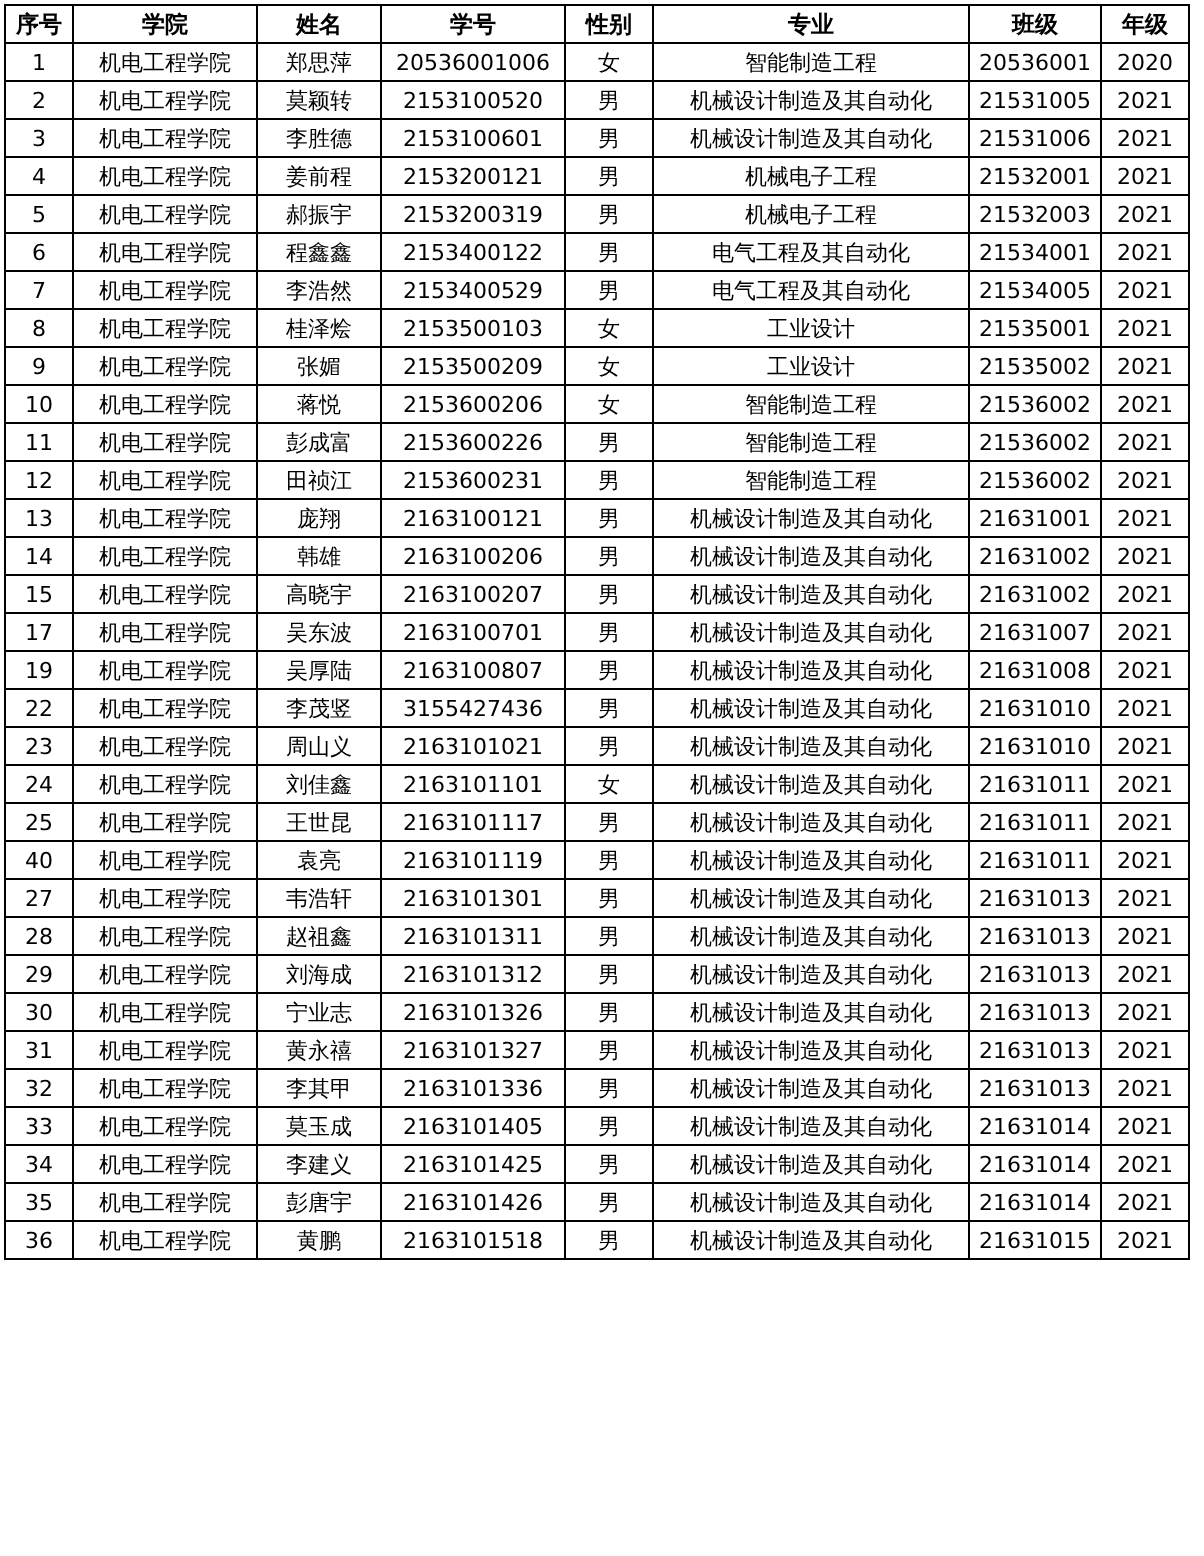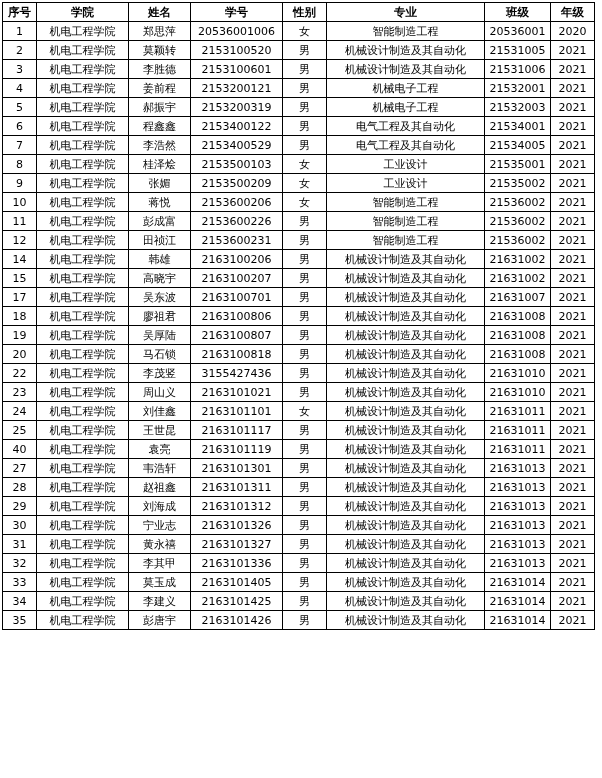--- a/index.html
+++ b/index.html
@@ -186,20 +186,30 @@
         <td>12</td>
         <td>机电工程学院</td>
         <td>田祯江</td>
         <td>2153600231</td>
         <td>男</td>
         <td>智能制造工程</td>
         <td>21536002</td>
         <td>2021</td>
       </tr>
       <tr>
+        <td>13</td>
+        <td>机电工程学院</td>
+        <td>庞翔</td>
+        <td>2163100121</td>
+        <td>男</td>
+        <td>机械设计制造及其自动化</td>
+        <td>21631001</td>
+        <td>2021</td>
+      </tr>
+      <tr>
         <td>14</td>
         <td>机电工程学院</td>
         <td>韩雄</td>
         <td>2163100206</td>
         <td>男</td>
         <td>机械设计制造及其自动化</td>
         <td>21631002</td>
         <td>2021</td>
       </tr>
       <tr>
@@ -216,50 +226,30 @@
         <td>17</td>
         <td>机电工程学院</td>
         <td>吴东波</td>
         <td>2163100701</td>
         <td>男</td>
         <td>机械设计制造及其自动化</td>
         <td>21631007</td>
         <td>2021</td>
       </tr>
       <tr>
-        <td>18</td>
-        <td>机电工程学院</td>
-        <td>廖祖君</td>
-        <td>2163100806</td>
-        <td>男</td>
-        <td>机械设计制造及其自动化</td>
-        <td>21631008</td>
-        <td>2021</td>
-      </tr>
-      <tr>
         <td>19</td>
         <td>机电工程学院</td>
         <td>吴厚陆</td>
         <td>2163100807</td>
         <td>男</td>
         <td>机械设计制造及其自动化</td>
         <td>21631008</td>
         <td>2021</td>
       </tr>
       <tr>
-        <td>20</td>
-        <td>机电工程学院</td>
-        <td>马石锁</td>
-        <td>2163100818</td>
-        <td>男</td>
-        <td>机械设计制造及其自动化</td>
-        <td>21631008</td>
-        <td>2021</td>
-      </tr>
-      <tr>
         <td>22</td>
         <td>机电工程学院</td>
         <td>李茂竖</td>
         <td>3155427436</td>
         <td>男</td>
         <td>机械设计制造及其自动化</td>
         <td>21631010</td>
         <td>2021</td>
       </tr>
       <tr>
@@ -383,16 +373,26 @@
         <td>2021</td>
       </tr>
       <tr>
         <td>35</td>
         <td>机电工程学院</td>
         <td>彭唐宇</td>
         <td>2163101426</td>
         <td>男</td>
         <td>机械设计制造及其自动化</td>
         <td>21631014</td>
+        <td>2021</td>
+      </tr>
+      <tr>
+        <td>36</td>
+        <td>机电工程学院</td>
+        <td>黄鹏</td>
+        <td>2163101518</td>
+        <td>男</td>
+        <td>机械设计制造及其自动化</td>
+        <td>21631015</td>
         <td>2021</td>
       </tr>
     </tbody>
 </table>
 
 </body></html>

